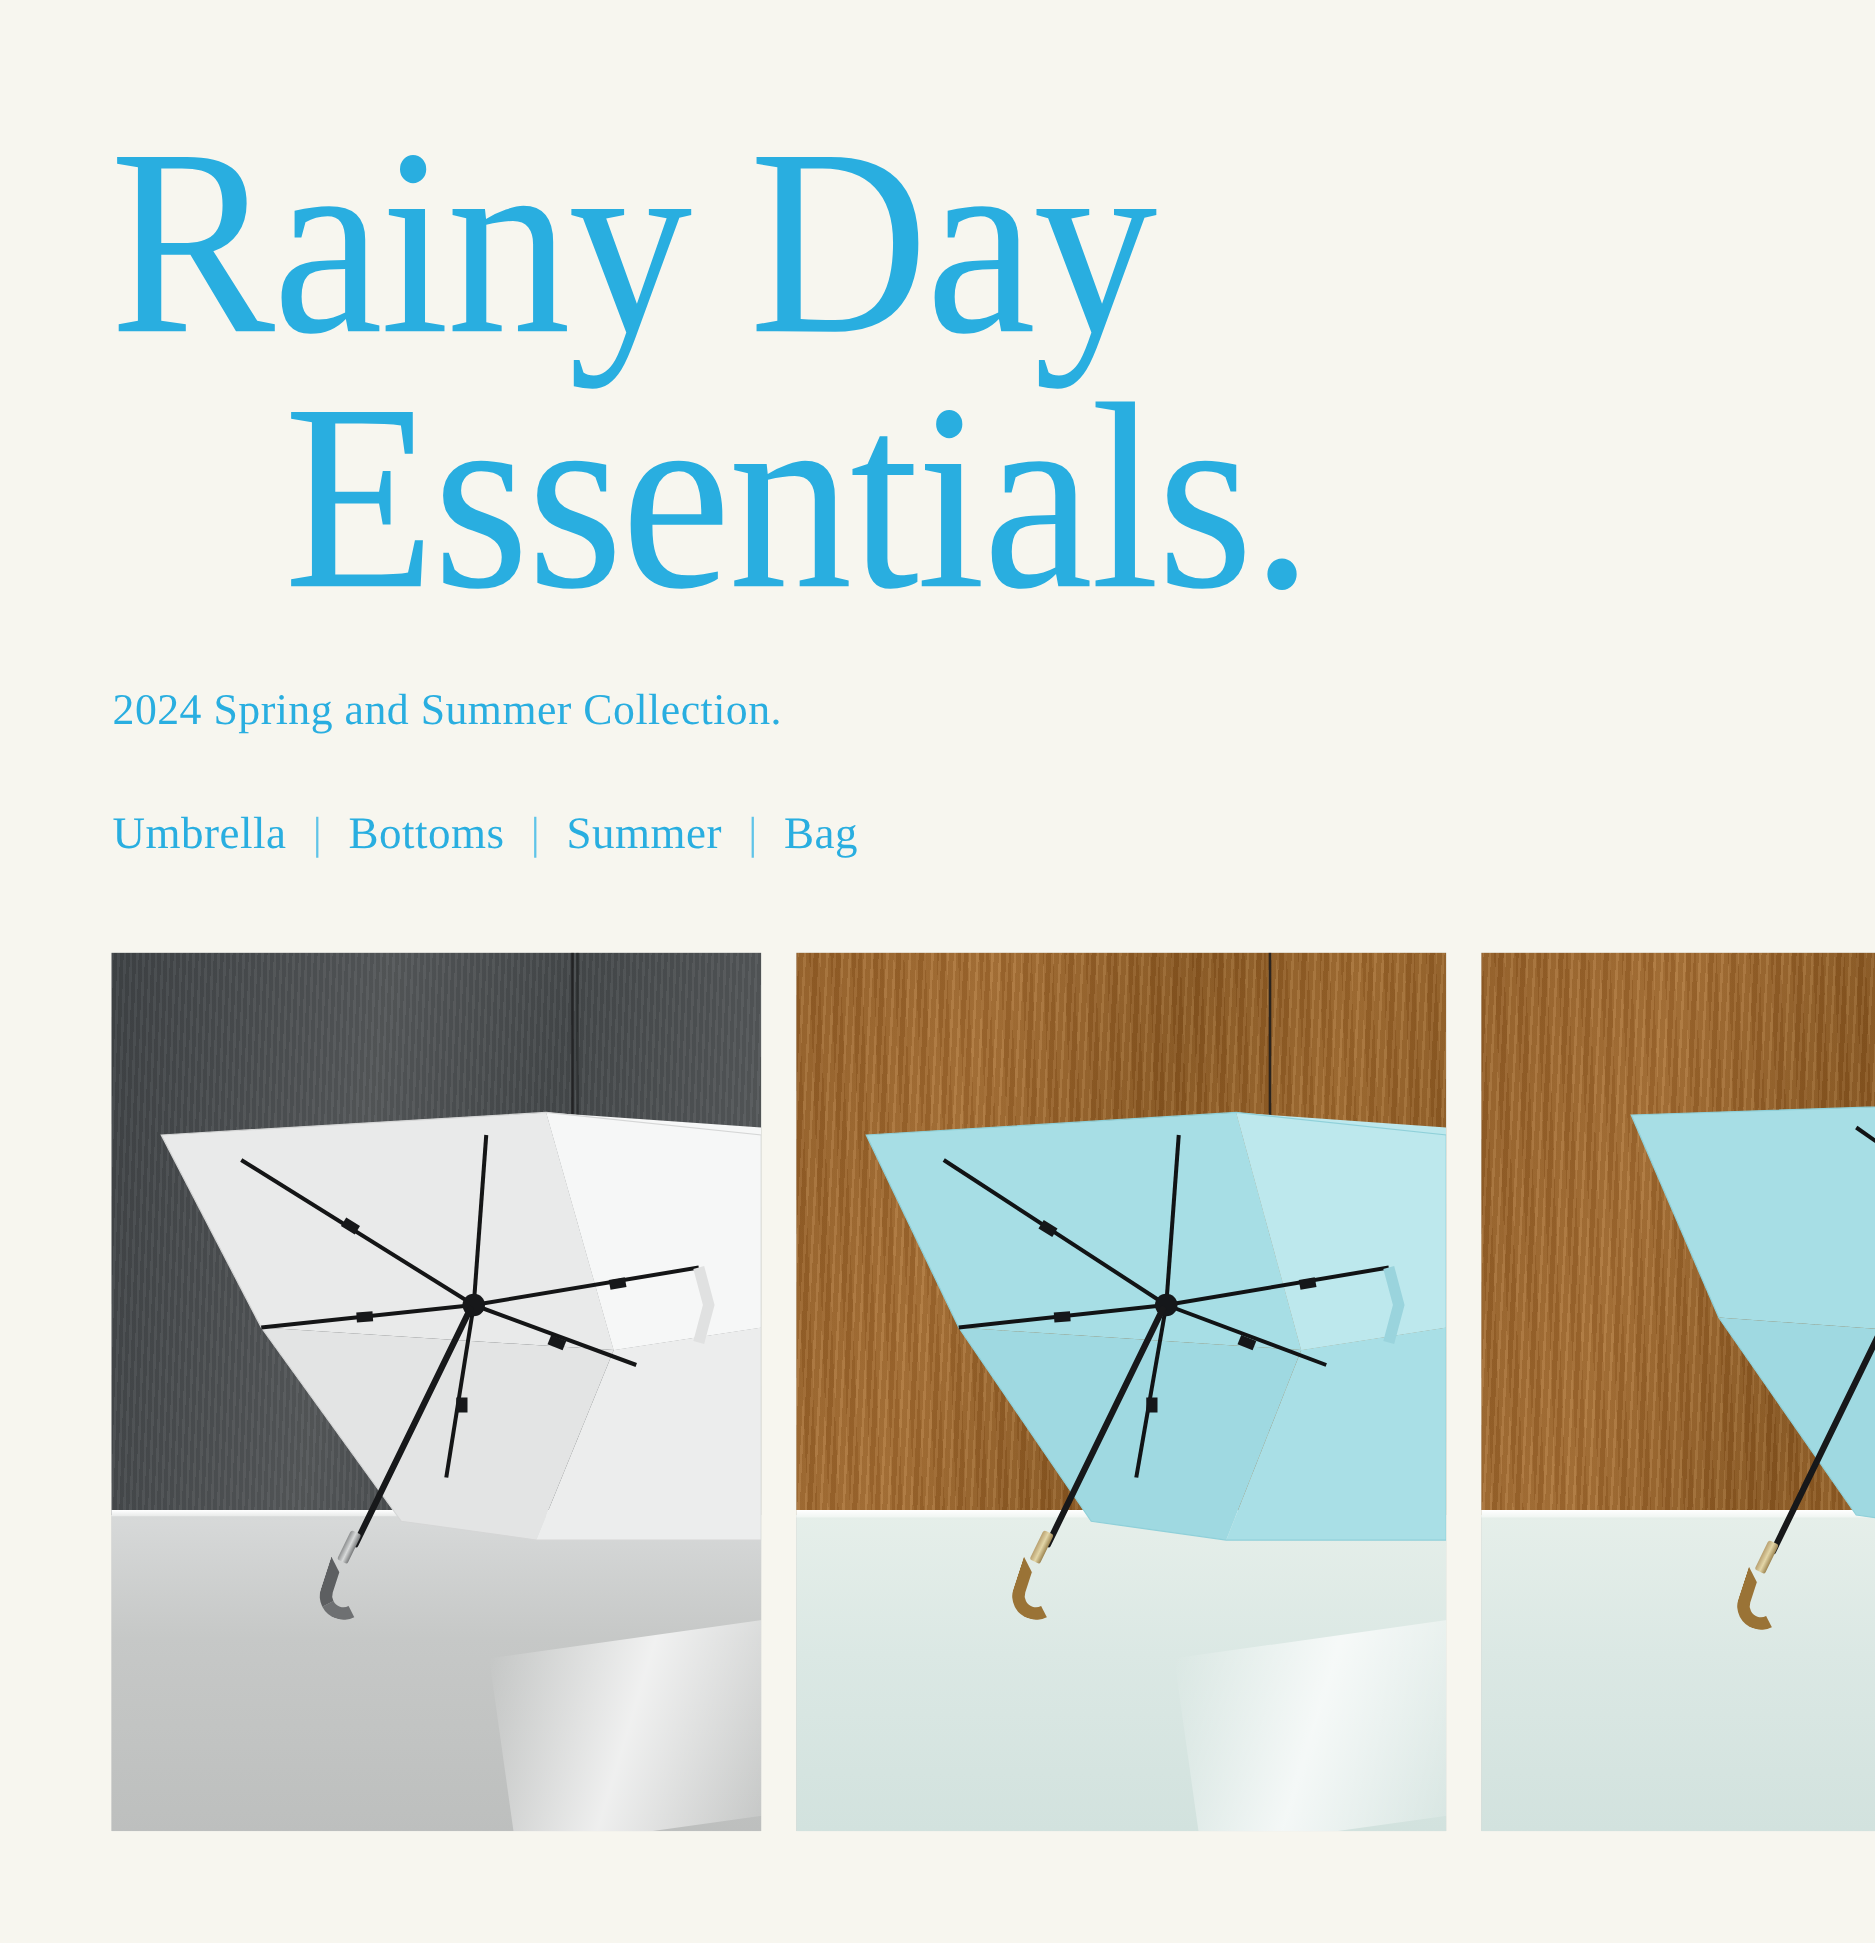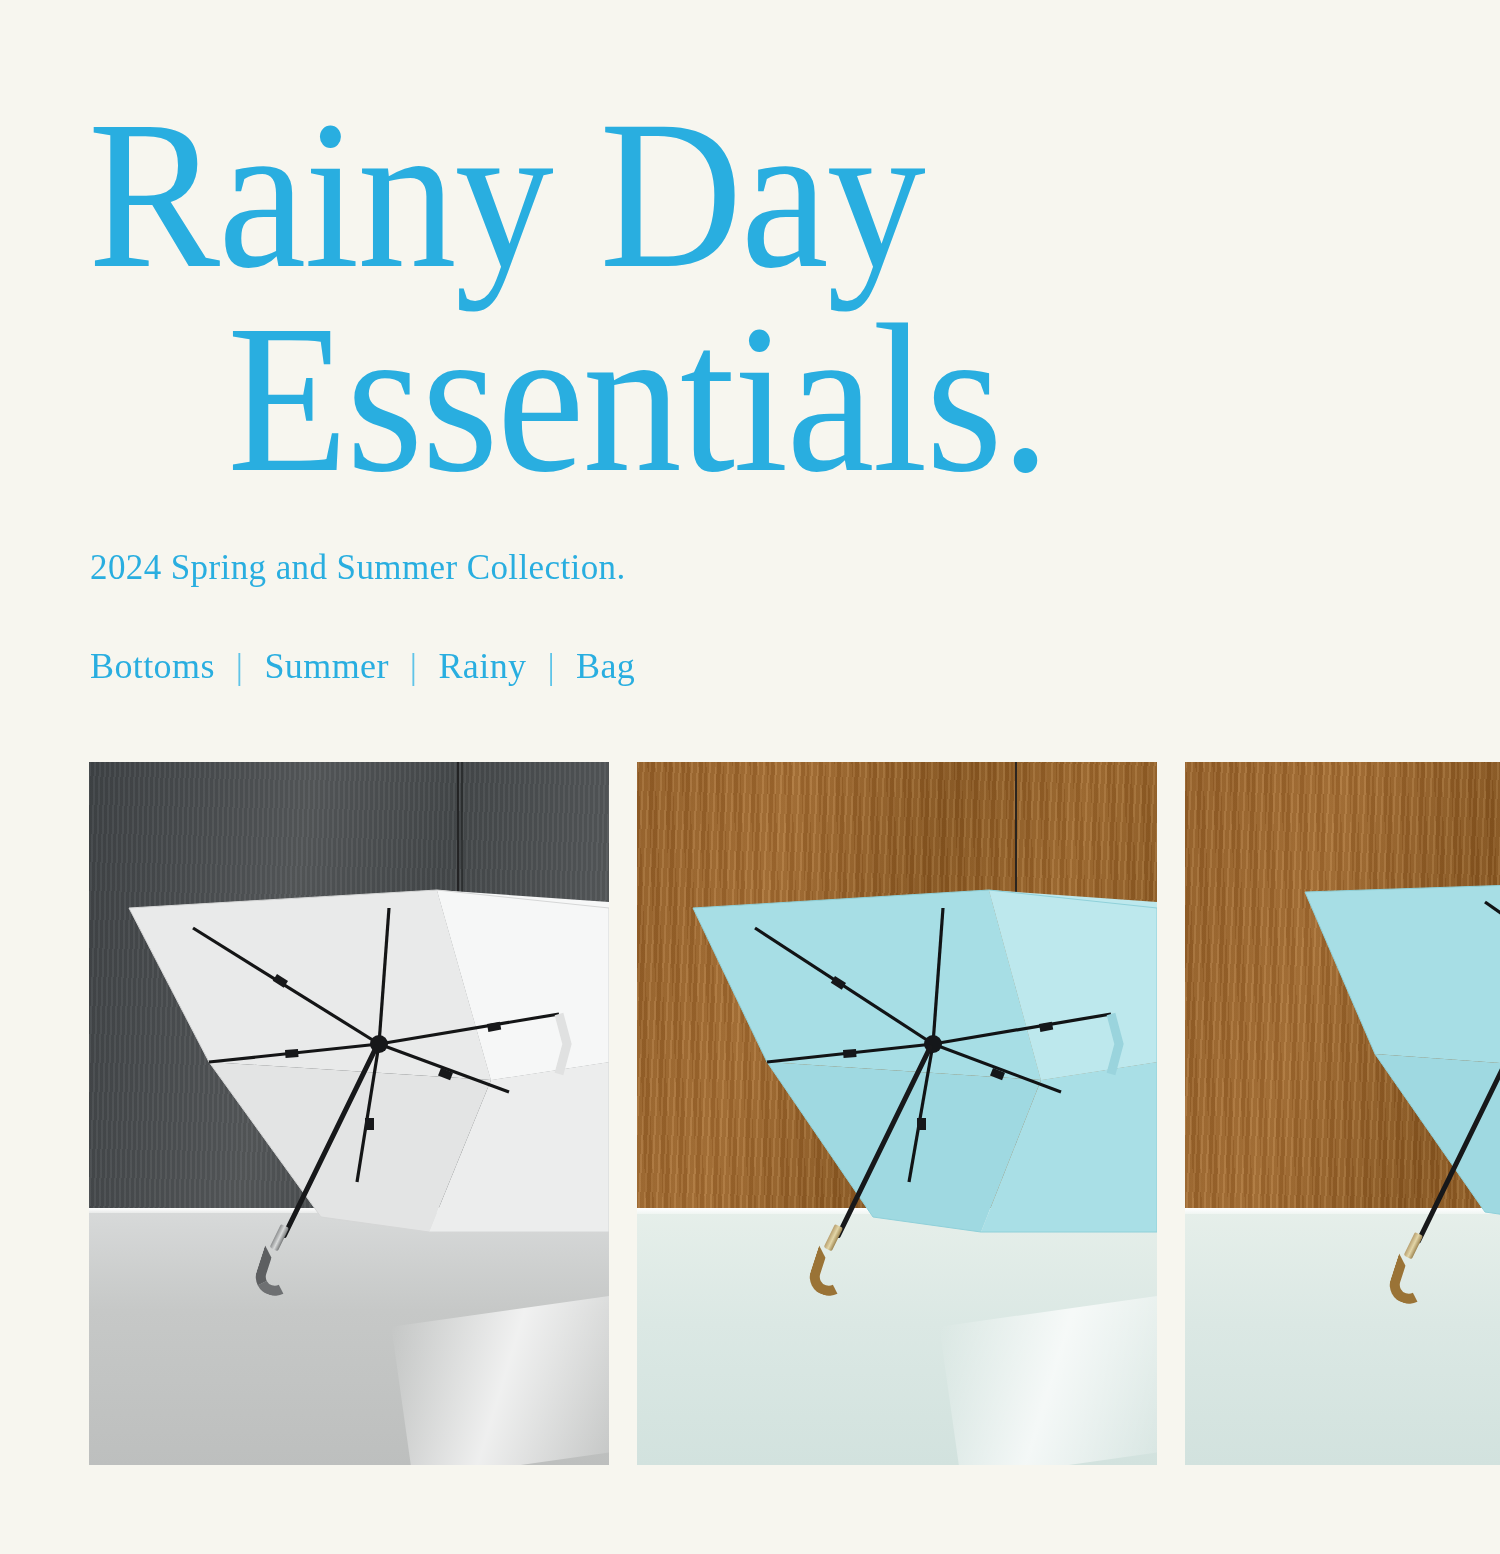--- a/index.html
+++ b/index.html
@@ -158,25 +158,25 @@
 <div class="hero">
 
   <h1 class="headline">
     <span class="l1">Rainy Day</span>
     <span class="l2">Essentials.</span>
   </h1>
 
   <div class="sub1">2024 Spring and Summer Collection.</div>
 
   <div class="sub2">
+    <span class="cat">Umbrella</span>
+    <span class="sep">|</span>
     <span class="cat">Bottoms</span>
     <span class="sep">|</span>
     <span class="cat">Summer</span>
-    <span class="sep">|</span>
-    <span class="cat">Rainy</span>
     <span class="sep">|</span>
     <span class="cat">Bag</span>
   </div>
 </div>
 
 <div class="gallery">
 
   <div class="shot">
     <div class="inner">
       <div class="wall grey"></div>

